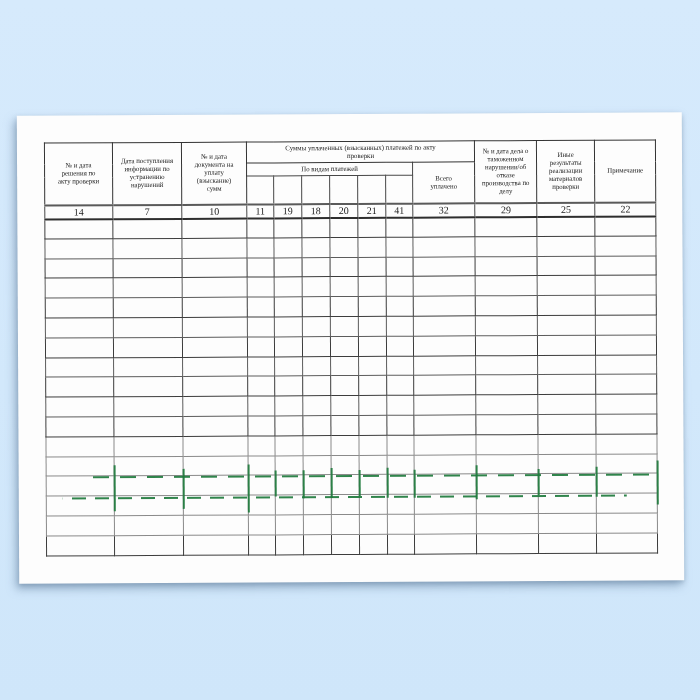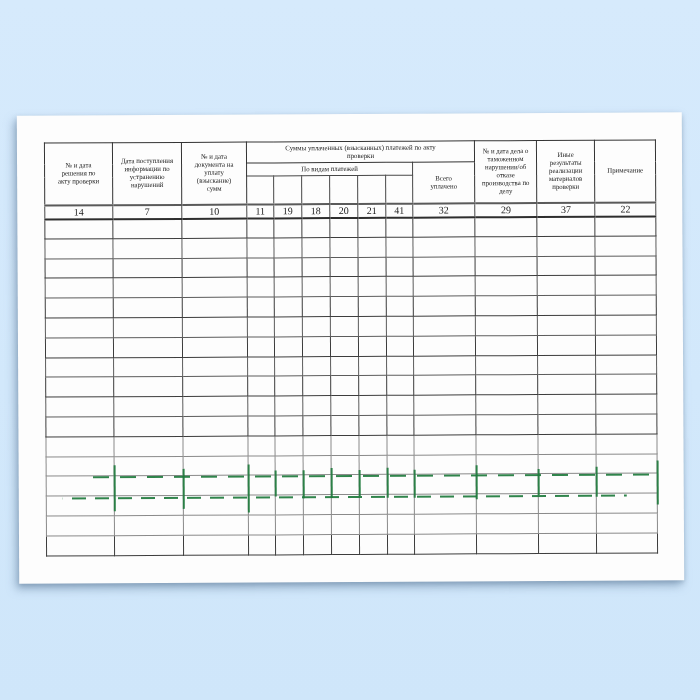--- a/index.html
+++ b/index.html
@@ -109,21 +109,21 @@
           <td>7</td>
           <td>10</td>
           <td>11</td>
           <td>19</td>
           <td>18</td>
           <td>20</td>
           <td>21</td>
           <td>41</td>
           <td>32</td>
           <td>29</td>
-          <td>37</td>
+          <td>25</td>
           <td>22</td>
         </tr>
       </tbody>
       <tbody class="body" id="body-rows">
           <tr>
             <td></td>
             <td></td>
             <td></td>
             <td></td>
             <td></td>

